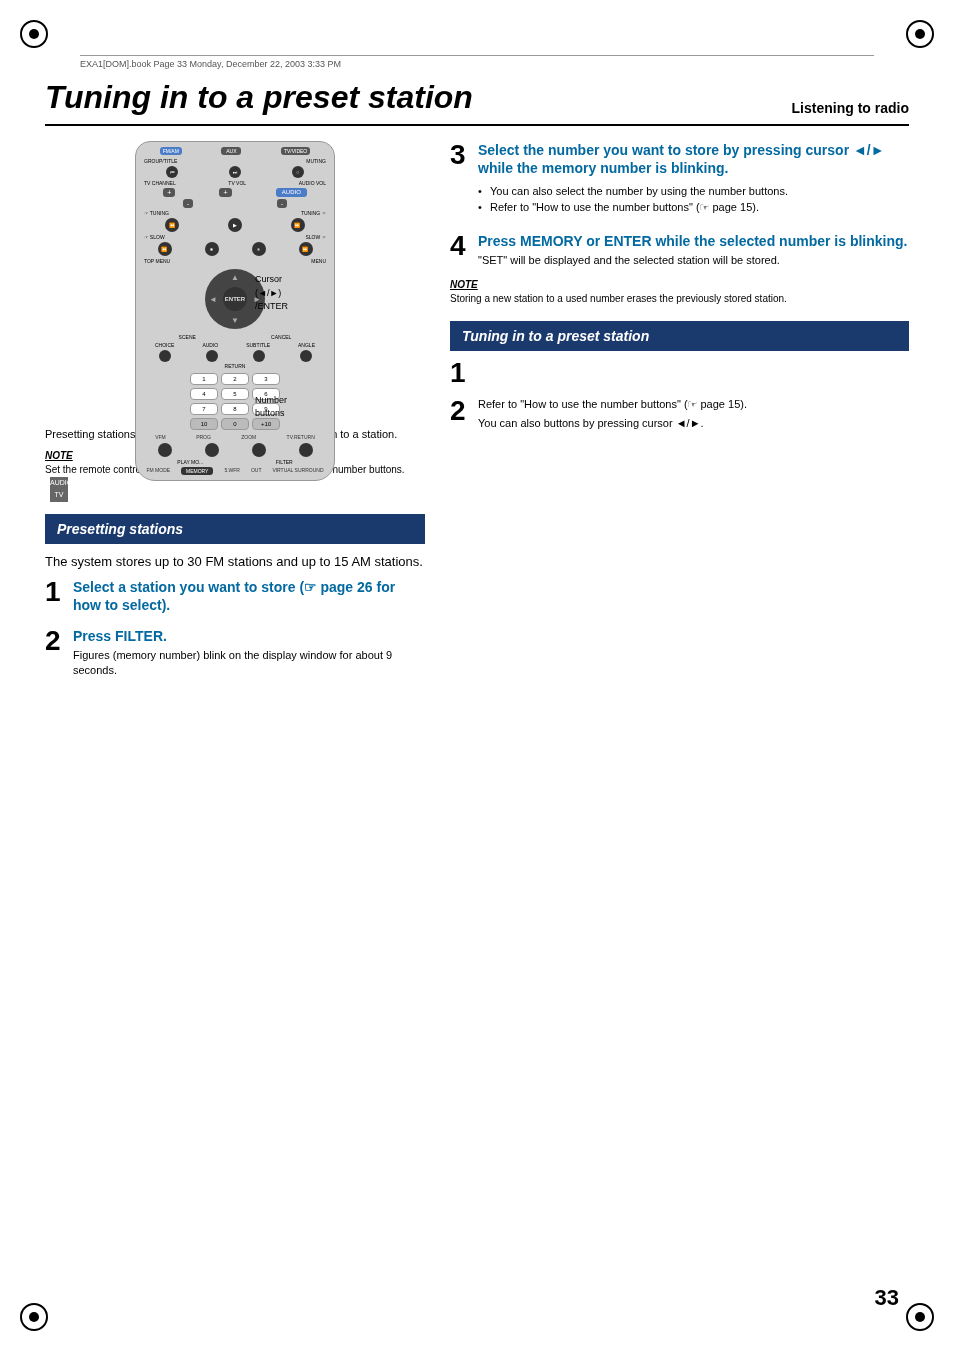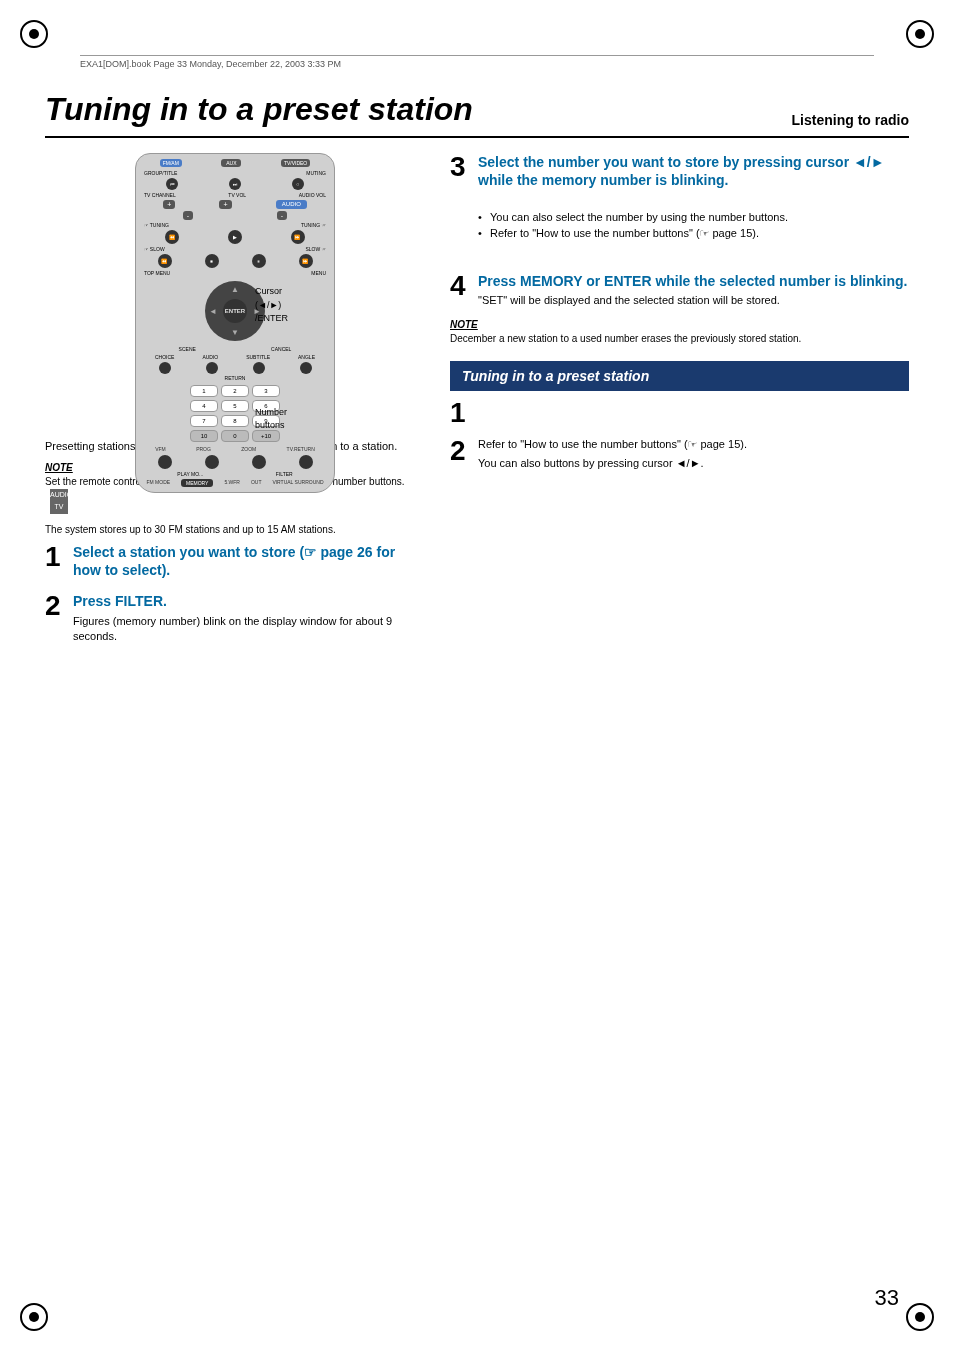--- a/index.html
+++ b/index.html
@@ -8,21 +8,21 @@
       min-height: 1351px;
       background: #fff;
       font-family: Arial, Helvetica, sans-serif;
       color: #000;
       position: relative;
     }
 
     .page-container {
       width: 954px;
       min-height: 1351px;
-      padding: 46px 45px 40px 45px;
+      padding: 34px 45px 40px 45px;
       position: relative;
     }
 
     
     .corner {
       position: absolute;
       width: 28px;
       height: 28px;
       border: 2px solid #000;
       border-radius: 50%;
@@ -221,21 +221,21 @@
       color: #fff;
       font-size: 14px;
       font-weight: bold;
       padding: 7px 12px;
       margin: 12px 0 8px 0;
       font-style: italic;
     }
 
     
     .body-text {
-      font-size: 10px;
+      font-size: 13px;
       color: #000;
       line-height: 1.5;
       margin-bottom: 6px;
     }
 
     
     .step-container {
       display: flex;
       gap: 8px;
       margin-bottom: 10px;
@@ -263,21 +263,21 @@
     }
 
     .step-body {
       font-size: 11px;
       color: #000;
       line-height: 1.4;
     }
 
     .bullet-list {
       list-style: none;
-      margin: 21px 0;
+      margin: 7px 0;
     }
 
     .bullet-list li {
       font-size: 11px;
       color: #000;
       line-height: 1.4;
       padding-left: 12px;
       position: relative;
     }
 
@@ -286,21 +286,21 @@
       position: absolute;
       left: 0;
     }
 
     
     .page-number {
       position: absolute;
       bottom: 40px;
       right: 55px;
       font-size: 22px;
-      font-weight: normal;
+      font-weight: bold;
       color: #000;
     }
 
     
     .intro-text {
       font-size: 11px;
       color: #000;
       line-height: 1.5;
       margin-bottom: 8px;
     }
@@ -503,20 +503,21 @@
       <p class="intro-text">Presetting stations in the system allows you to easily tune in to a station.</p>
 
       <div class="note-block">
         <div class="note-title">NOTE</div>
         <div class="note-text">
           Set the remote control mode selector to <strong>AUDIO</strong> before using the number buttons.
           <span style="display:inline-block;width:18px;height:25px;background:#666;vertical-align:middle;margin-left:5px;font-size:7px;color:#fff;text-align:center;line-height:12px;">AUDIO<br>TV</span>
         </div>
       </div>
 
+      <div class="section-header">Presetting stations</div>
 
       <p class="body-text">The system stores up to 30 FM stations and up to 15 AM stations.</p>
 
       <div class="step-container">
         <div class="step-number">1</div>
         <div class="step-content">
           <div class="step-title">Select a station you want to store (☞ page 26 for how to select).</div>
         </div>
       </div>
 
@@ -546,21 +547,21 @@
       <div class="step-container">
         <div class="step-number">4</div>
         <div class="step-content">
           <div class="step-title">Press MEMORY or ENTER while the selected number is blinking.</div>
           <div class="step-body">"SET" will be displayed and the selected station will be stored.</div>
         </div>
       </div>
 
       <div class="note-block" style="margin-bottom:15px;">
         <div class="note-title">NOTE</div>
-        <div class="note-text">December a new station to a used number erases the previously stored station.</div>
+        <div class="note-text">Storing a new station to a used number erases the previously stored station.</div>
       </div>
 
       <div class="section-header">Tuning in to a preset station</div>
 
       <div class="step-container">
         <div class="step-number">1</div>
       </div>
 
       <div class="step-container">
         <div class="step-number">2</div>

